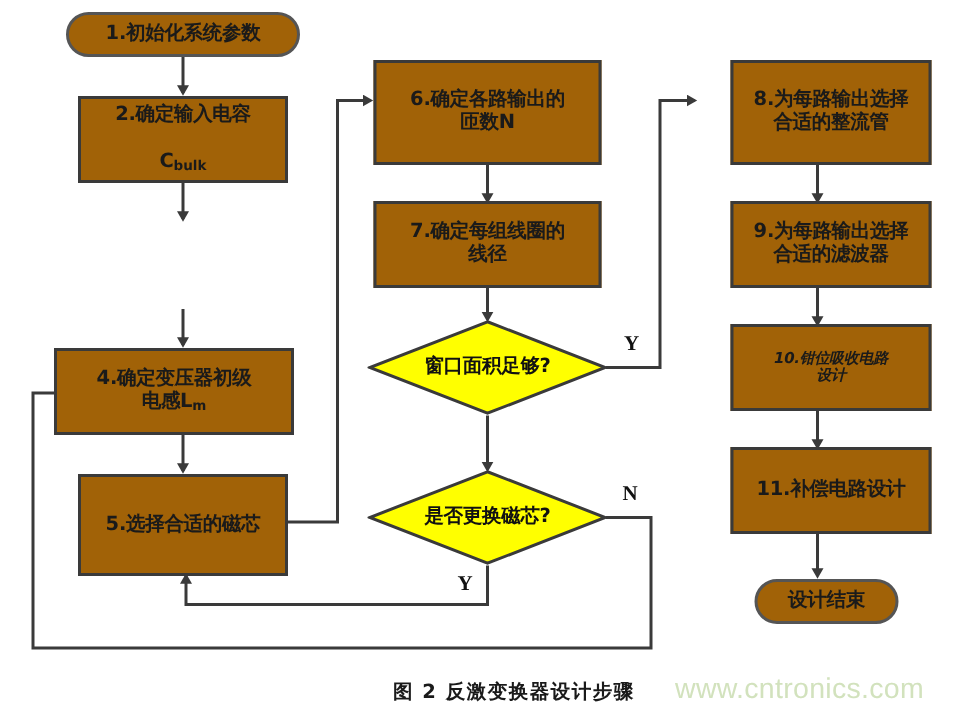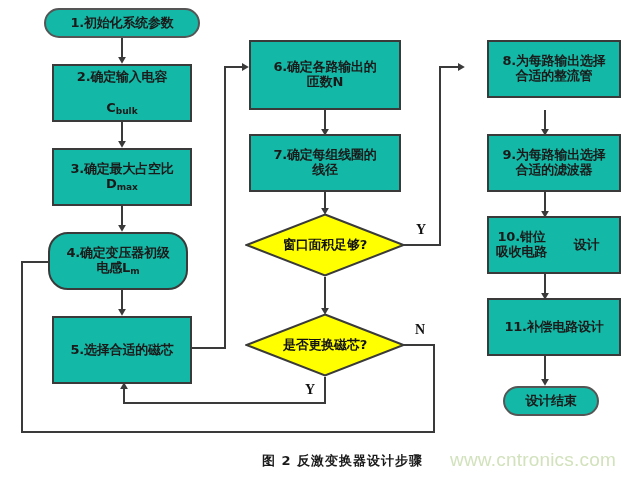--- a/index.html
+++ b/index.html
@@ -28,21 +28,21 @@
     height: 481px;
     pointer-events: none;
   }
   .node {
     position: absolute;
     box-sizing: border-box;
     display: flex;
     align-items: center;
     justify-content: center;
     text-align: center;
-    background: #14b8a6;
+    background: #a16207;
     border: 2px solid #3a3a3a;
     font-weight: bold;
     line-height: 1.15;
     letter-spacing: -0.2px;
   }
   .process {
     border-radius: 0;
   }
   .terminal {
     border-radius: 999px;
@@ -146,26 +146,22 @@
 
   <div class="node terminal" style="left:44px; top:8px; width:156px; height:30px; font-size:13px;">
     <span class="nlabel">1.初始化系统参数</span>
   </div>
 
   <div class="node process" style="left:52px; top:64px; width:140px; height:58px; font-size:13px; flex-direction:column;gap:16px;">
     <span class="nlabel">2.确定输入电容</span>
     <span class="nlabel"><span>C</span><span class="sub">bulk</span></span>
   </div>
 
-  <div class="node process" style="left:52px; top:148px; width:140px; height:58px; font-size:13px; flex-direction:column;">
-    <span class="nlabel">3.确定最大占空比</span>
-    <span class="nlabel"><span>D</span><span class="sub">max</span></span>
-  </div>
-
-  <div class="node process" style="left:48px; top:232px; width:140px; height:58px; font-size:13px; flex-direction:column;border-radius:20px;">
+
+  <div class="node process" style="left:36px; top:232px; width:160px; height:58px; font-size:13px; flex-direction:column;">
     <span class="nlabel">4.确定变压器初级</span>
     <span class="nlabel"><span>电感L</span><span class="sub">m</span></span>
   </div>
 
   <div class="node process" style="left:52px; top:316px; width:140px; height:68px; font-size:13px;">
     <span class="nlabel">5.选择合适的磁芯</span>
   </div>
 
   <div class="node process" style="left:249px; top:40px; width:152px; height:70px; font-size:13px; flex-direction:column;">
     <span class="nlabel">6.确定各路输出的</span>
@@ -184,31 +180,31 @@
     <span class="dlabel">是否更换磁芯?</span>
   </div>
 
   <div class="node decision" style="left:245px; top:213px; width:160px; height:64px; font-size:13px;">
     <svg class="dshape" viewBox="0 0 160 64" preserveAspectRatio="none">
       <polygon points="80,1.5 158.5,32 80,62.5 1.5,32" fill="#ffff00" stroke="#3a3a3a" stroke-width="2"></polygon>
     </svg>
     <span class="dlabel">窗口面积足够?</span>
   </div>
 
-  <div class="node process" style="left:487px; top:40px; width:134px; height:58px; font-size:13px; flex-direction:column;">
+  <div class="node process" style="left:487px; top:40px; width:134px; height:70px; font-size:13px; flex-direction:column;">
     <span class="nlabel">8.为每路输出选择</span>
     <span class="nlabel">合适的整流管</span>
   </div>
 
   <div class="node process" style="left:487px; top:134px; width:134px; height:58px; font-size:13px; flex-direction:column;">
     <span class="nlabel">9.为每路输出选择</span>
     <span class="nlabel">合适的滤波器</span>
   </div>
 
-  <div class="node process" style="left:487px; top:216px; width:134px; height:58px; font-size:13px; ">
+  <div class="node process" style="left:487px; top:216px; width:134px; height:58px; font-size:10px; flex-direction:column;font-style:italic;">
     <span class="nlabel">10.钳位吸收电路</span>
     <span class="nlabel">设计</span>
   </div>
 
   <div class="node process" style="left:487px; top:298px; width:134px; height:58px; font-size:13px;">
     <span class="nlabel">11.补偿电路设计</span>
   </div>
 
   <div class="node terminal" style="left:503px; top:386px; width:96px; height:30px; font-size:13px;">
     <span class="nlabel">设计结束</span>

